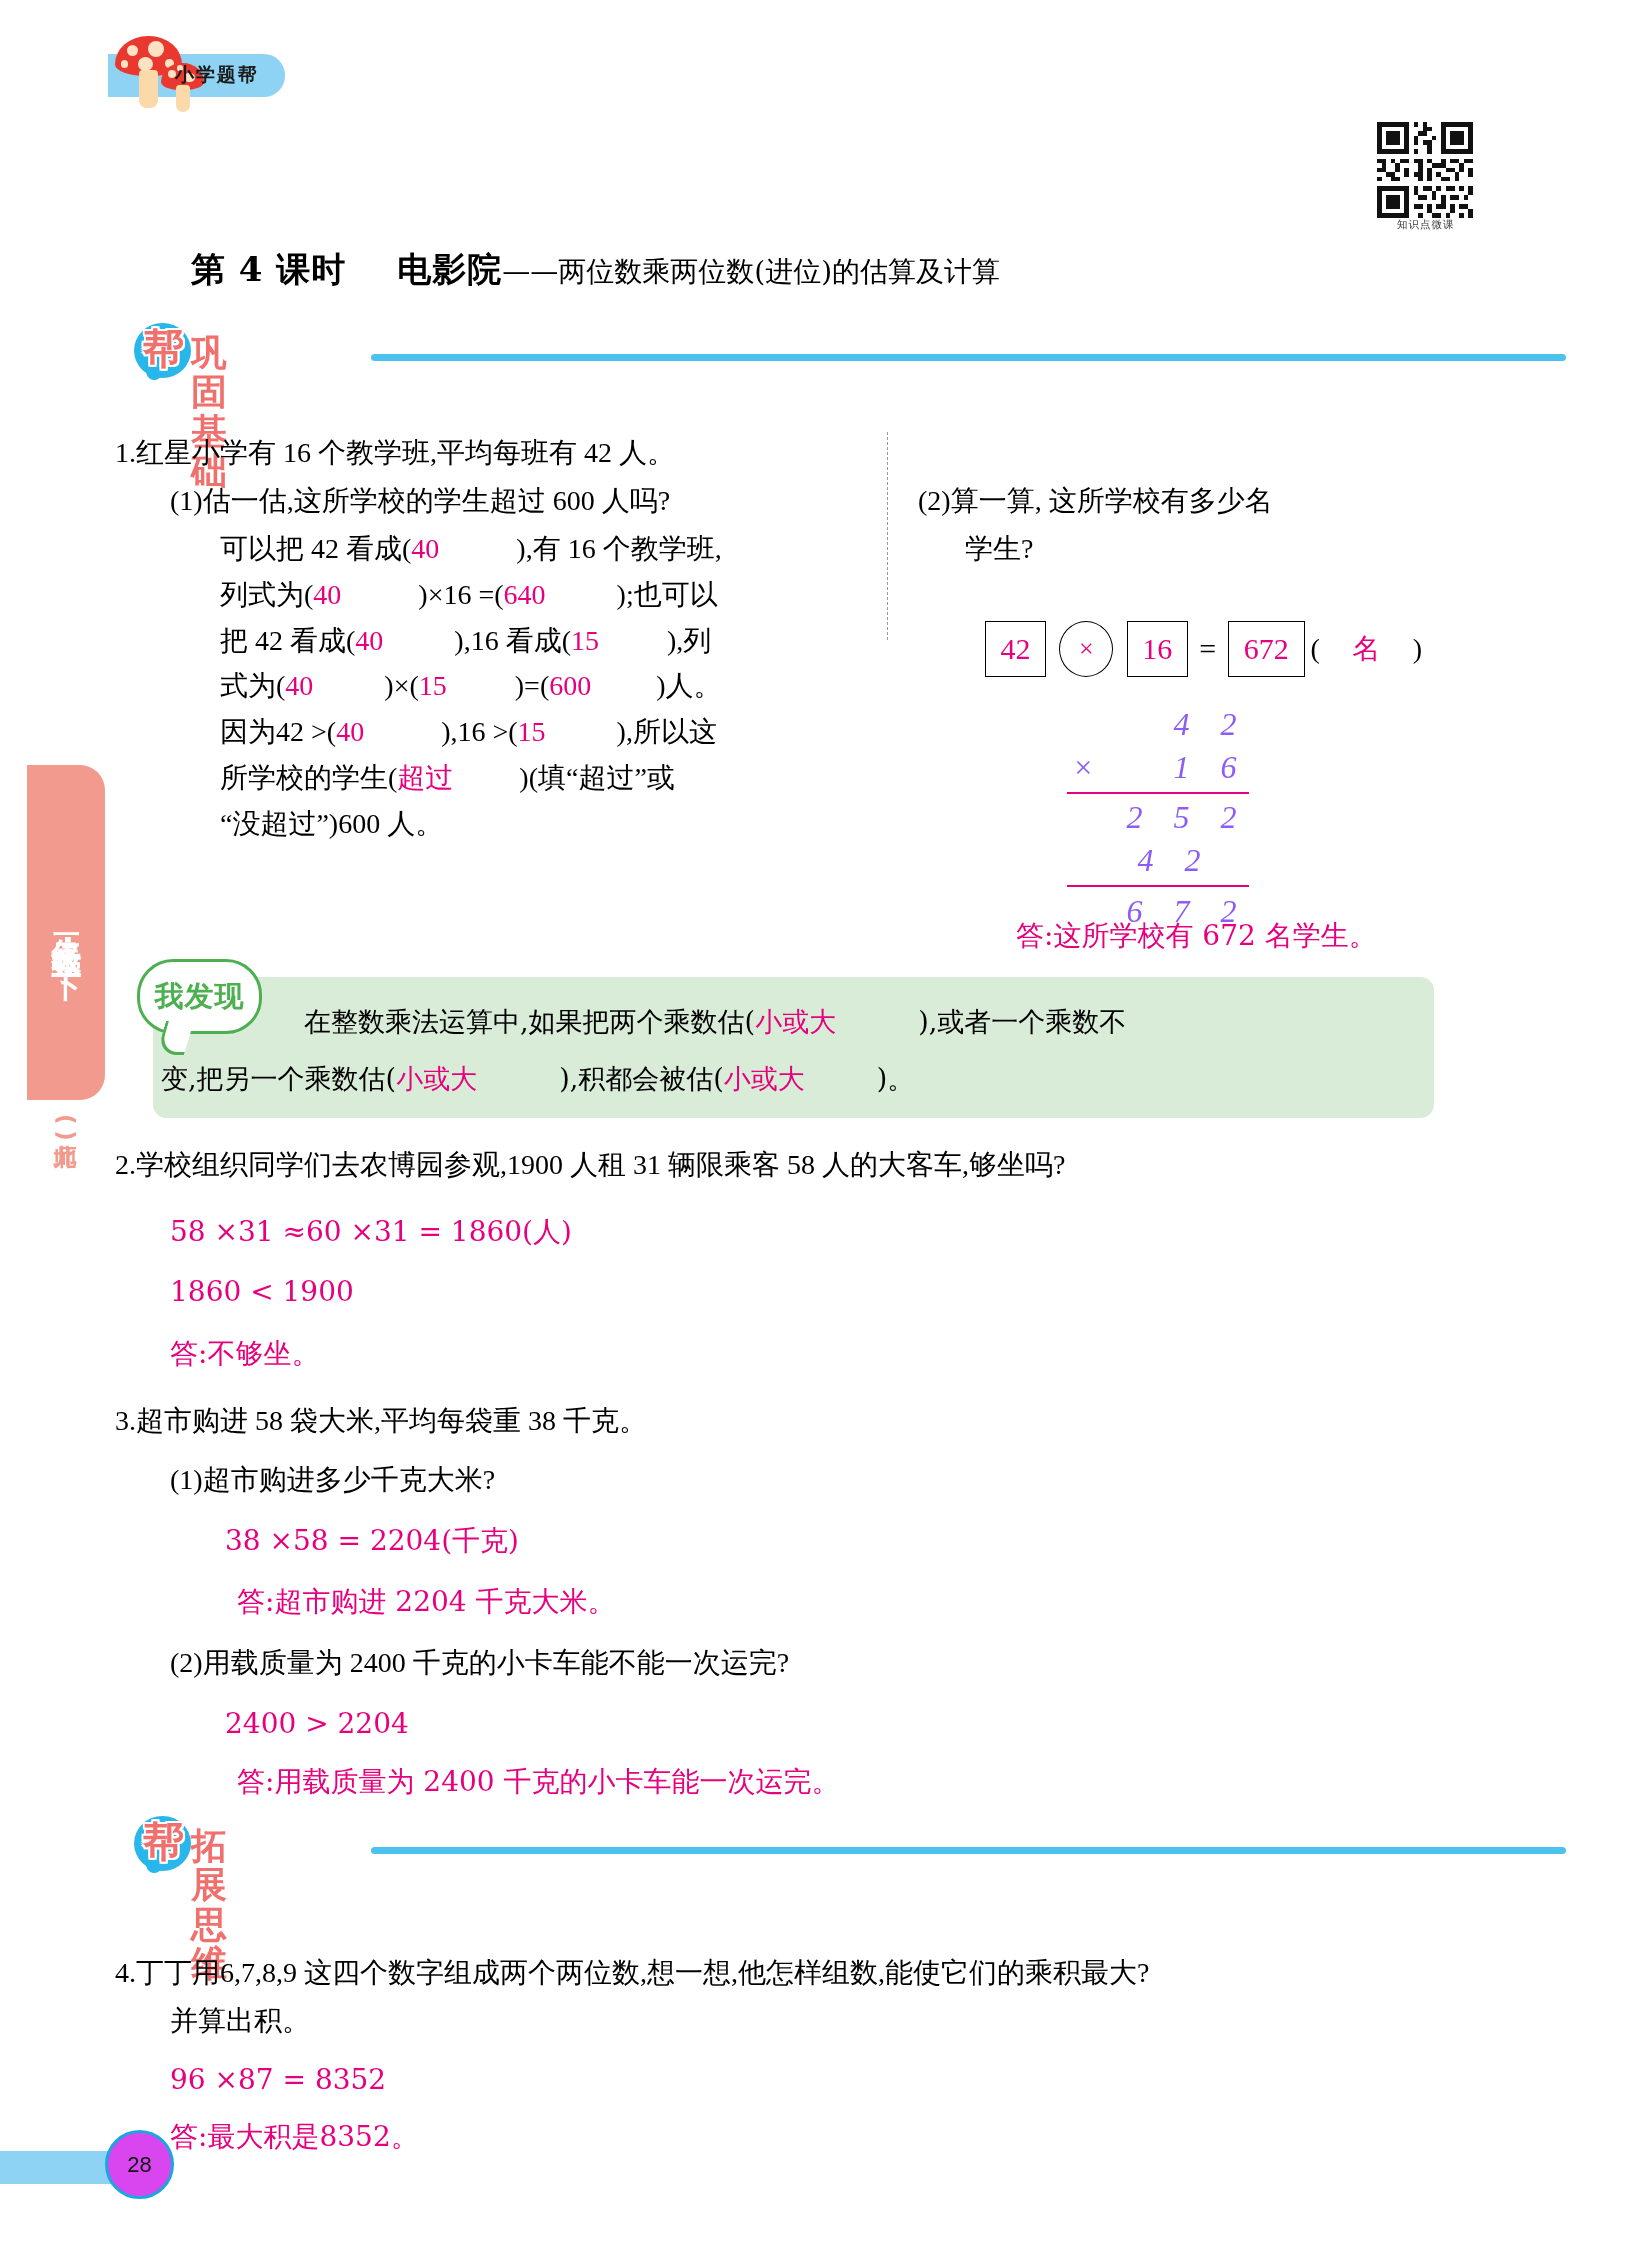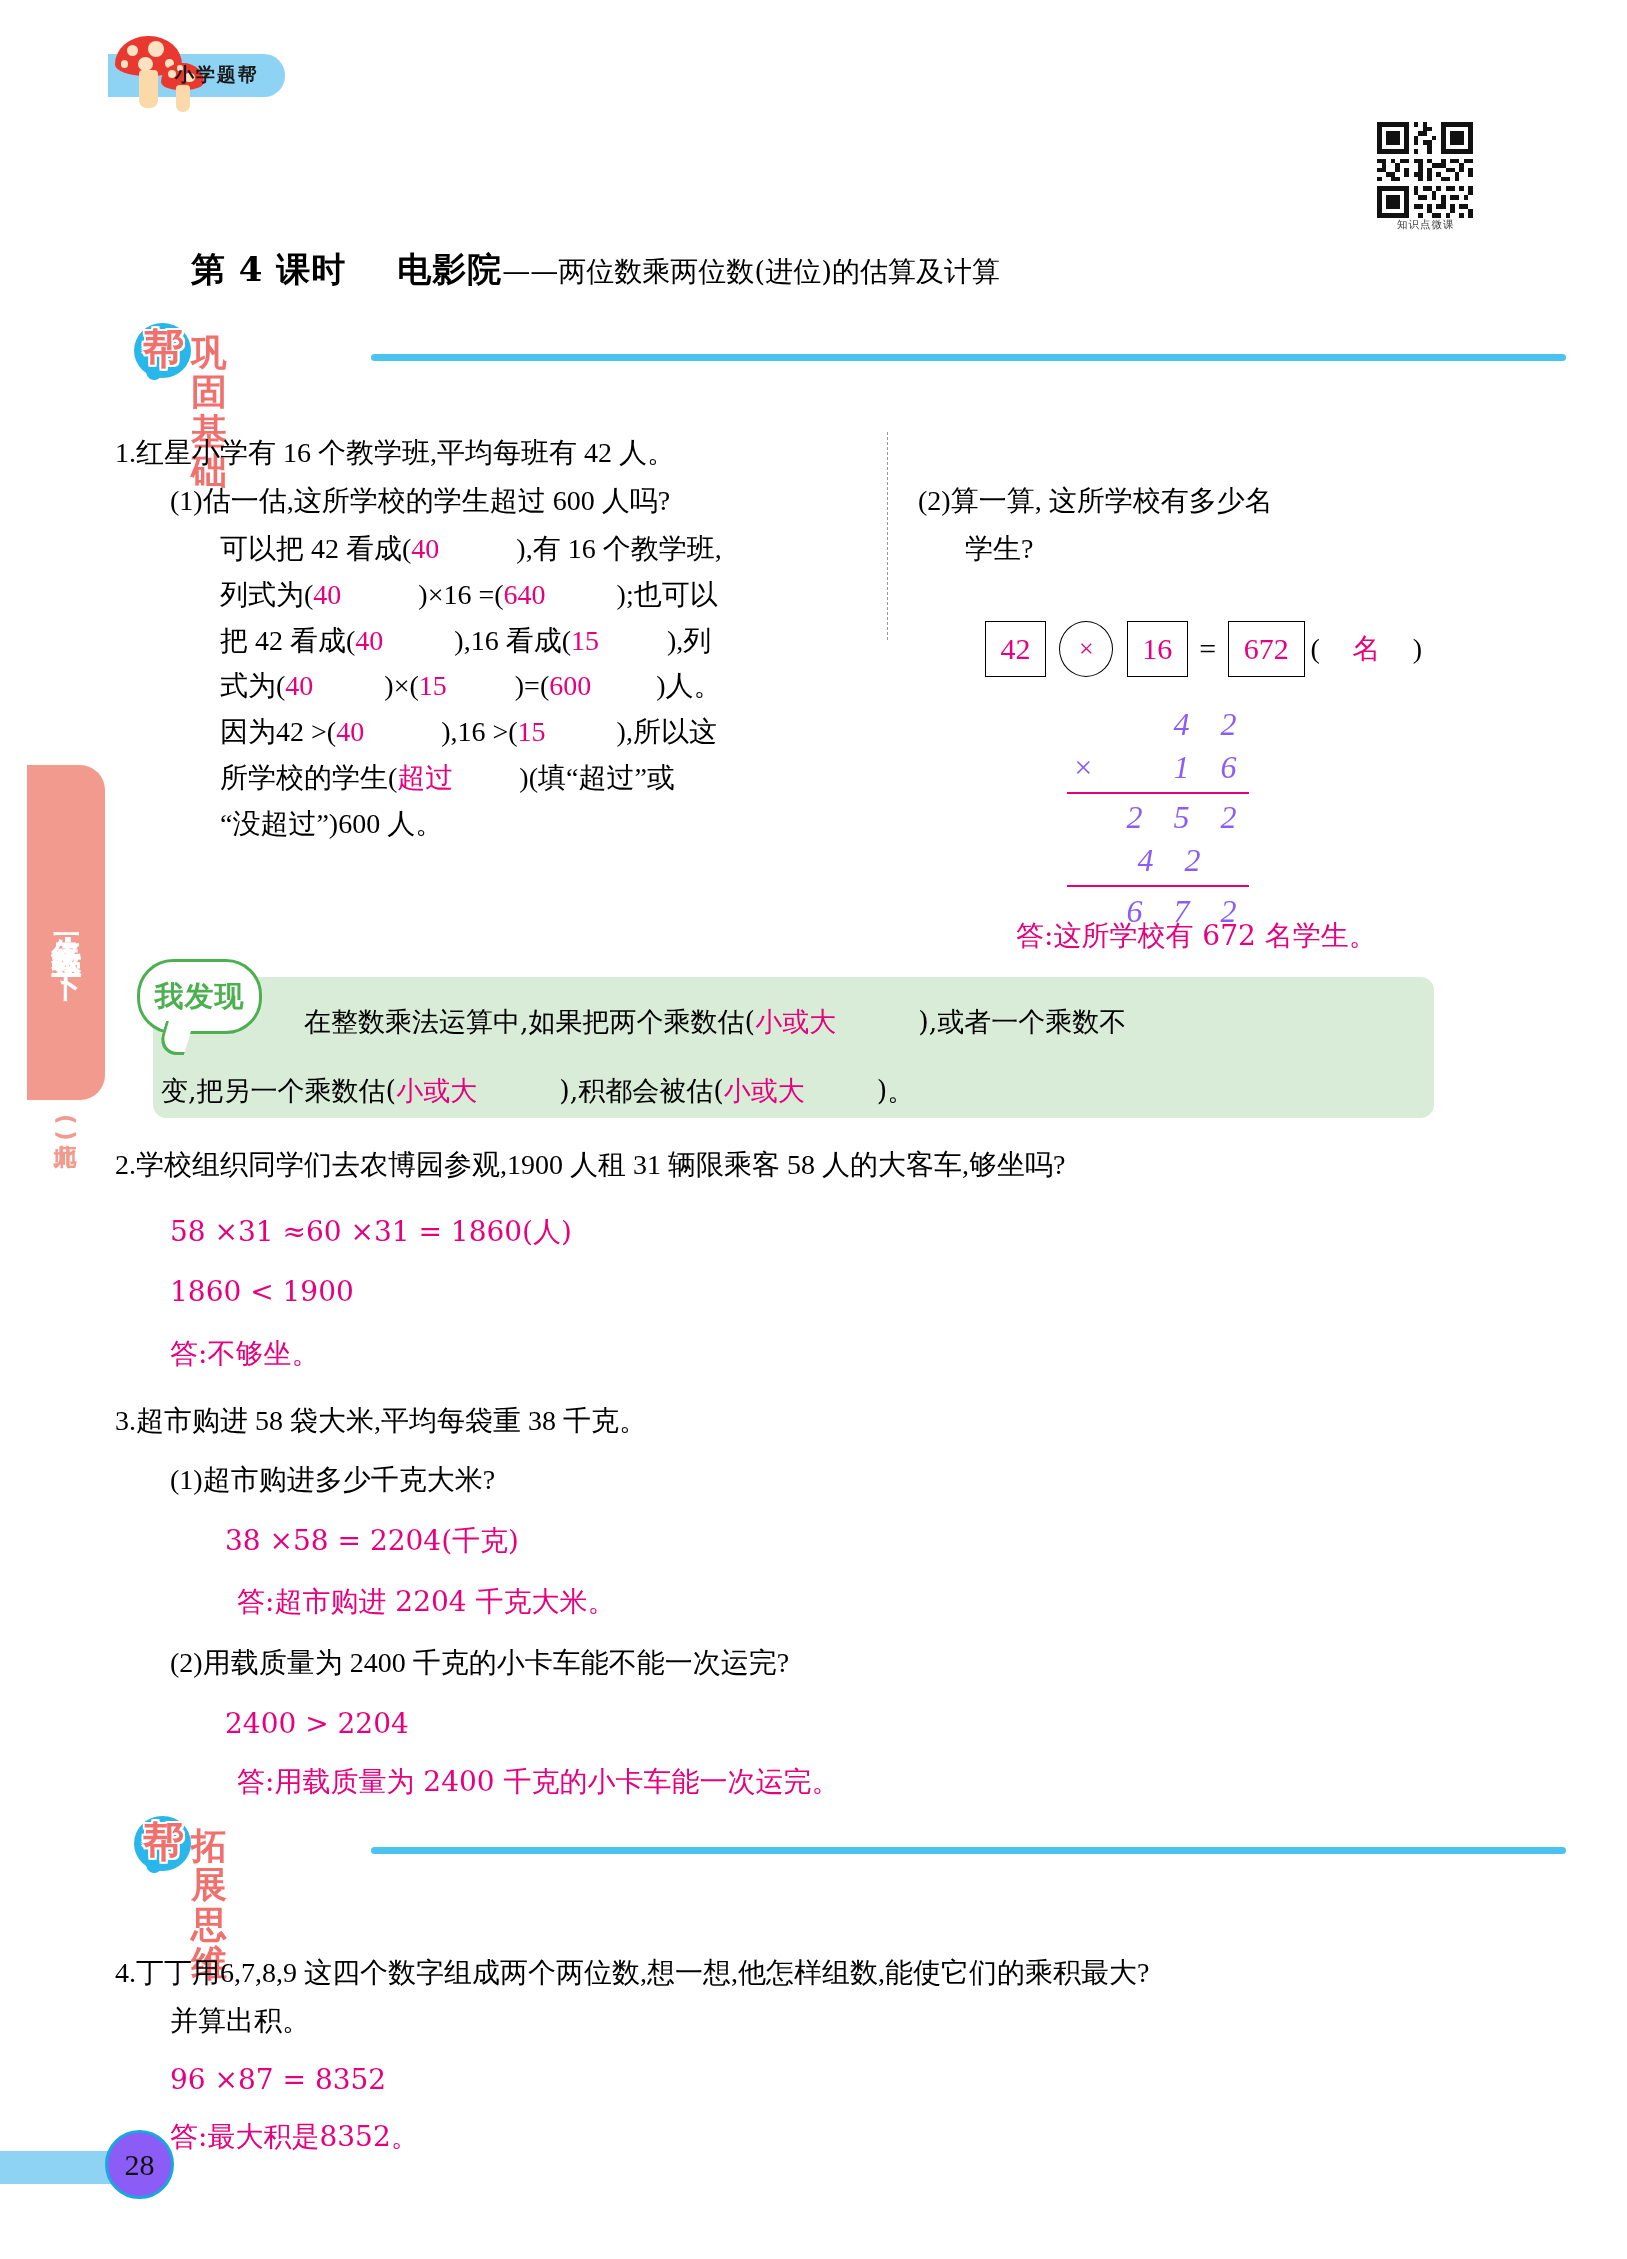--- a/index.html
+++ b/index.html
@@ -156,23 +156,23 @@
     content:"";position:absolute;left:21px;top:59px;width:25px;height:31px;
     background:#fff;border-left:3.8px solid #4caf50;border-bottom:3.8px solid #4caf50;
     border-radius:0 0 0 21px;transform:skewX(-16deg);
   }
   .green-line{position:absolute;font-size:27px;color:#000;white-space:nowrap;}
 
   
   .pg-bar{position:absolute;left:0;top:2151px;width:141px;height:32.5px;background:#8fd3f4;}
   .pg-circ{
     position:absolute;left:105px;top:2130px;width:63px;height:63px;border-radius:50%;
-    background:#8b5cf6;border:3.8px solid #1aa7e0;display:flex;align-items:center;
-    justify-content:center;font-size:30px;color:#111;
-    font-family:Liberation Serif, serif;
+    background:#d946ef;border:3.8px solid #1aa7e0;display:flex;align-items:center;
+    justify-content:center;font-size:22px;color:#111;
+    font-family:Liberation Sans, sans-serif;
   }
 </style>
 </head>
 <body>
 
 <div class="page">
 
   <div class="hdr-bar"></div>
   <div class="mush" id="mush-big">
     <div class="cap"></div>
@@ -351,21 +351,21 @@
 
   <div class="q ans hand" style="left:1016px;top:913px;">答:这所学校有 672 名学生。</div>
 
   <div class="green-box"></div>
   <div class="bubble">
     <span>我发现</span>
   </div>
   <div class="green-line" style="left:304px;top:1004px;">
     <span class="hand">在整数乘法运算中,如果把两个乘数估(</span><span class="blank hand" style="width:163px">小或大</span><span class="hand">),或者一个乘数不</span>
   </div>
-  <div class="green-line" style="left:161px;top:1061px;margin-top:12px;">
+  <div class="green-line" style="left:161px;top:1061px;">
     <span class="hand">变,把另一个乘数估(</span><span class="blank hand" style="width:163px">小或大</span><span class="hand">),积都会被估(</span><span class="blank hand" style="width:153px">小或大</span><span class="hand">)。</span>
   </div>
 
   <div class="q" style="left:115px;top:1142px;">2.学校组织同学们去农博园参观,1900 人租 31 辆限乘客 58 人的大客车,够坐吗?</div>
   <div class="q ans hand" style="left:170px;top:1209px;">58 ×31 ≈60 ×31 = 1860(人)</div>
   <div class="q ans hand" style="left:170px;top:1269px;">1860 &lt; 1900</div>
   <div class="q ans hand" style="left:170px;top:1331px;">答:不够坐。</div>
 
   <div class="q" style="left:115px;top:1398px;">3.超市购进 58 袋大米,平均每袋重 38 千克。</div>
   <div class="q" style="left:170px;top:1457px;">(1)超市购进多少千克大米?</div>

